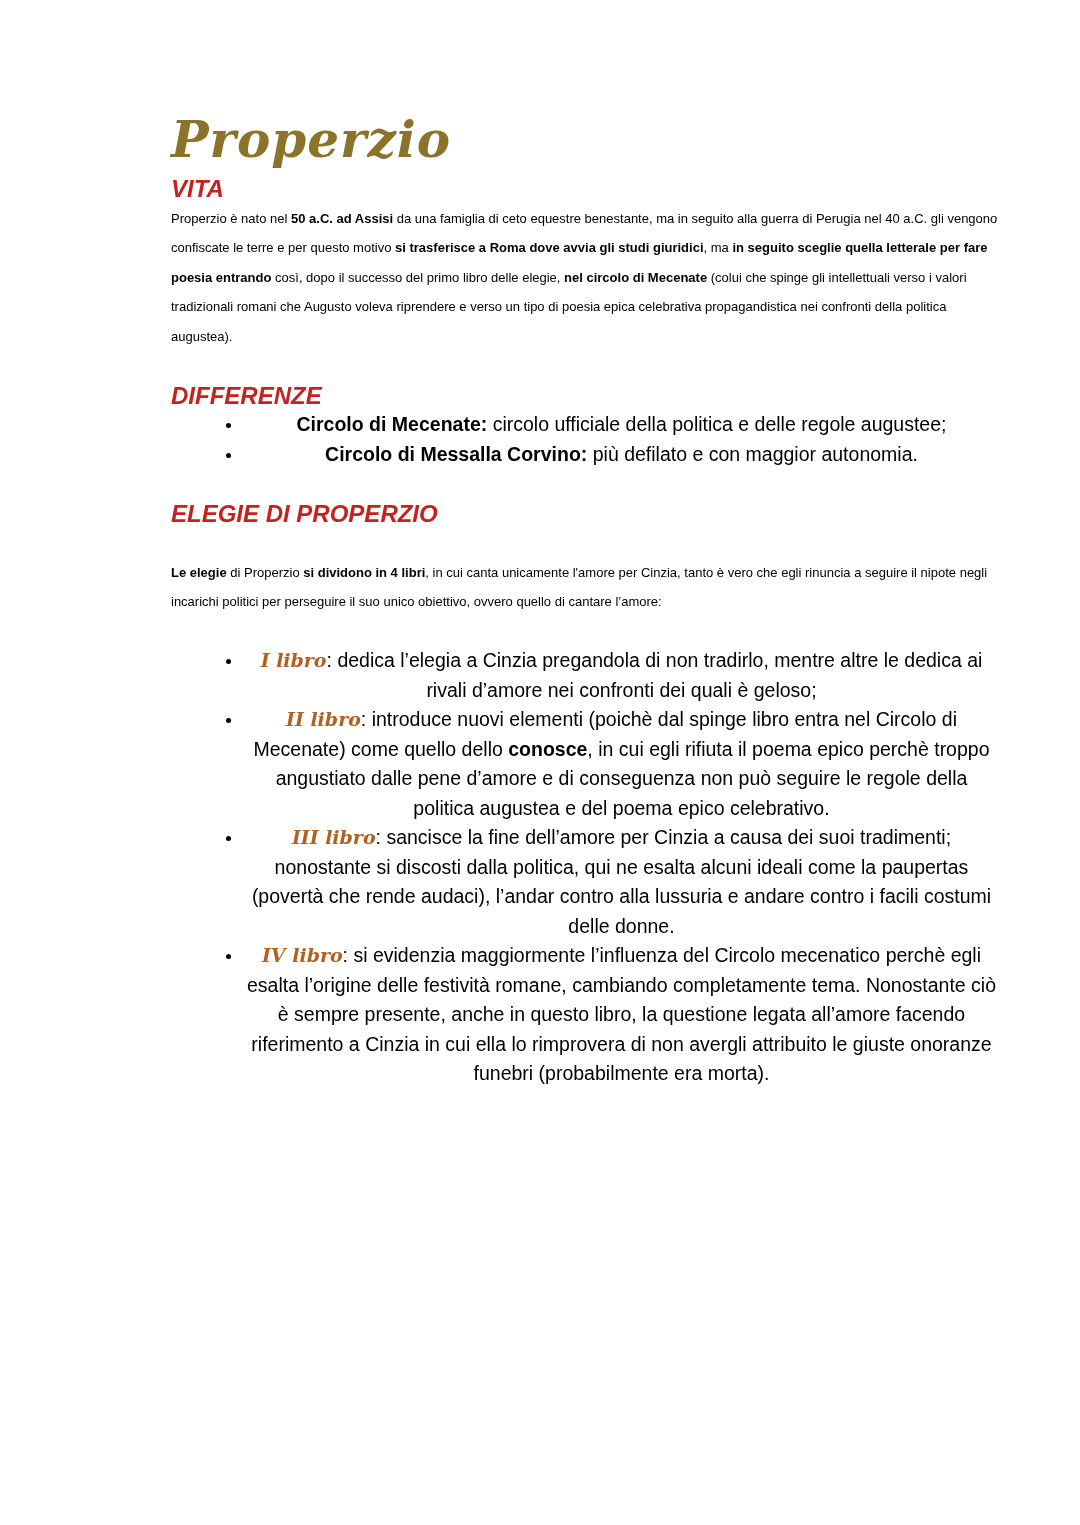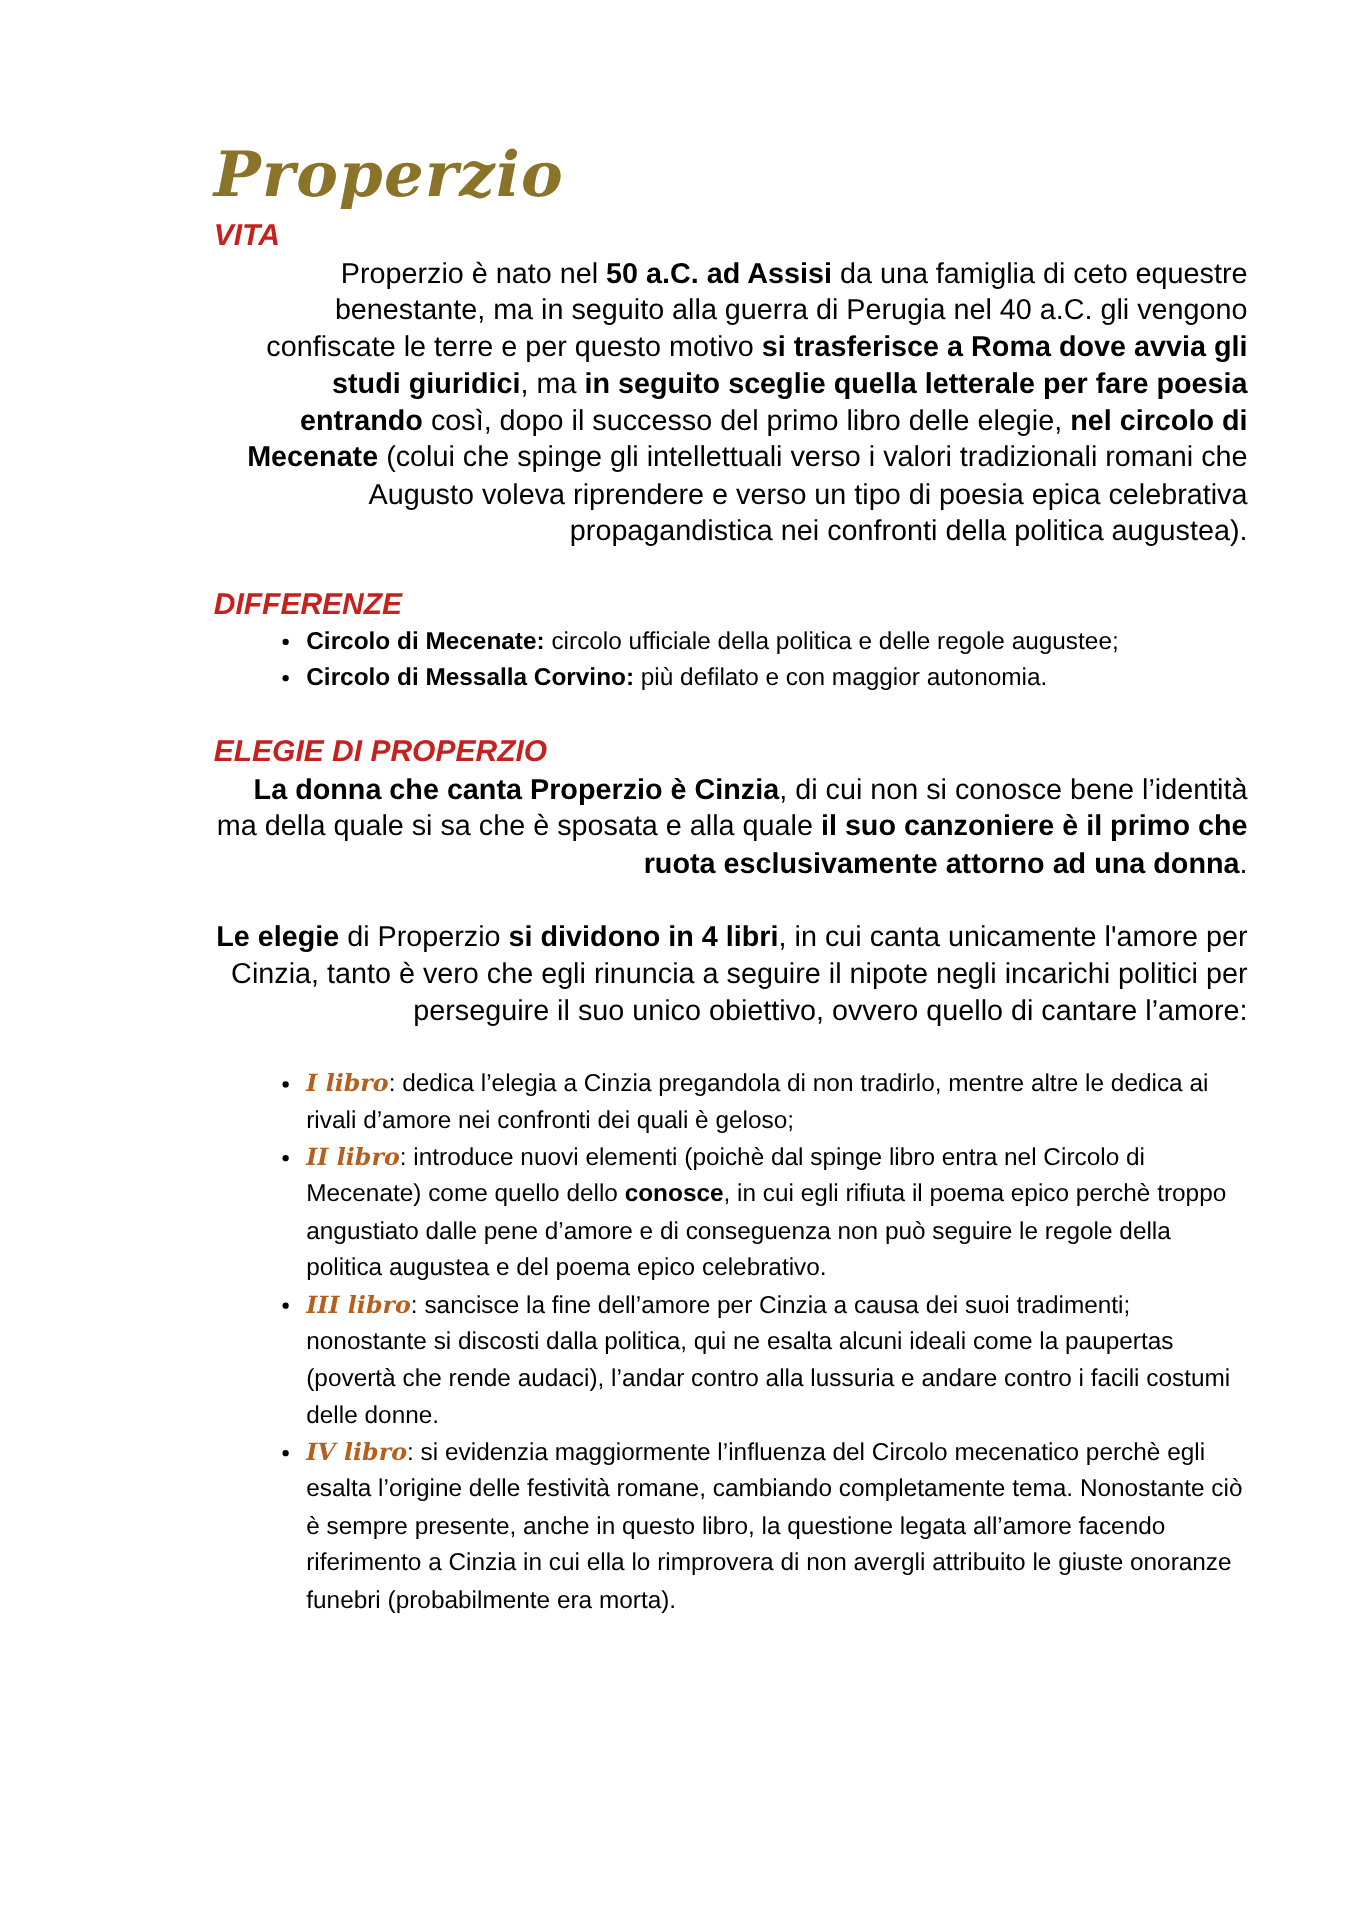--- a/index.html
+++ b/index.html
@@ -32,32 +32,32 @@
   .heading {
     font-family: "Liberation Sans", sans-serif;
     font-style: italic;
     font-weight: 700;
     font-size: 24px;
     line-height: 29.5px;
     color: var(--heading-color, #c5221f);
     margin: 0;
   }
   .para {
-    font-size: 23px;
+    font-size: 13px;
     line-height: 29.5px;
     margin: 0;
-    text-align: right;
   }
   .para b, .bullets b { font-weight: 700; }
   .spacer { height: 29.5px; }
   ul.bullets {
     margin: 0;
     padding-left: 72px;
     font-size: 19.5px;
     line-height: 29.5px;
+    text-align: center;
   }
   ul.bullets li {
     padding-left: 2px;
     margin: 0;
   }
   ul.bullets li::marker {
     font-size: 17px;
   }
   .libro {
     font-family: "DejaVu Serif", serif;
@@ -76,21 +76,20 @@
       <h2 class="heading">VITA</h2>
       <p class="para"><span>Properzio è nato nel </span><b>50 a.C. ad Assisi</b><span> da una famiglia di ceto equestre benestante, ma in seguito alla guerra di Perugia nel 40 a.C. gli vengono confiscate le terre e per questo motivo </span><b>si trasferisce a Roma dove avvia gli studi giuridici</b><span>, ma </span><b>in seguito sceglie quella letterale per fare poesia entrando</b><span> così, dopo il successo del primo libro delle elegie, </span><b>nel circolo di Mecenate</b><span> (colui che spinge gli intellettuali verso i valori tradizionali romani che Augusto voleva riprendere e verso un tipo di poesia epica celebrativa propagandistica nei confronti della politica augustea).</span></p>
       <div class="spacer"></div>
       <h2 class="heading">DIFFERENZE</h2>
       <ul class="bullets">
         <li><b>Circolo di Mecenate: </b><span>circolo ufficiale della politica e delle regole augustee;</span></li>
         <li><b>Circolo di Messalla Corvino: </b><span>più defilato e con maggior autonomia.</span></li>
       </ul>
       <div class="spacer"></div>
       <h2 class="heading">ELEGIE DI PROPERZIO</h2>
-      <p class="para"><b>La donna che canta Properzio è Cinzia</b><span>, di cui non si conosce bene l’identità ma della quale si sa che è sposata e alla quale </span><b>il suo canzoniere è il primo che ruota esclusivamente attorno ad una donna</b><span>.</span></p>
       <div class="spacer"></div>
       <p class="para"><b>Le elegie</b><span> di Properzio </span><b>si dividono in 4 libri</b><span>, in cui canta unicamente l'amore per Cinzia, tanto è vero che egli rinuncia a seguire il nipote negli incarichi politici per perseguire il suo unico obiettivo, ovvero quello di cantare l’amore:</span></p>
       <div class="spacer"></div>
       <ul class="bullets">
         <li><span class="libro">I libro</span><span>: dedica l’elegia a Cinzia pregandola di non tradirlo, mentre altre le dedica ai rivali d’amore nei confronti dei quali è geloso;</span></li>
         <li><span class="libro">II libro</span><span>: introduce nuovi elementi (poichè dal spinge libro entra nel Circolo di Mecenate) come quello dello </span><b>conosce</b><span>, in cui egli rifiuta il poema epico perchè troppo angustiato dalle pene d’amore e di conseguenza non può seguire le regole della politica augustea e del poema epico celebrativo.</span></li>
         <li><span class="libro">III libro</span><span>: sancisce la fine dell’amore per Cinzia a causa dei suoi tradimenti; nonostante si discosti dalla politica, qui ne esalta alcuni ideali come la paupertas (povertà che rende audaci), l’andar contro alla lussuria e andare contro i facili costumi delle donne.</span></li>
         <li><span class="libro">IV libro</span><span>: si evidenzia maggiormente l’influenza del Circolo mecenatico perchè egli esalta l’origine delle festività romane, cambiando completamente tema. Nonostante ciò è sempre presente, anche in questo libro, la questione legata all’amore facendo riferimento a Cinzia in cui ella lo rimprovera di non avergli attribuito le giuste onoranze funebri (probabilmente era morta).</span></li>
       </ul>
     </div>

